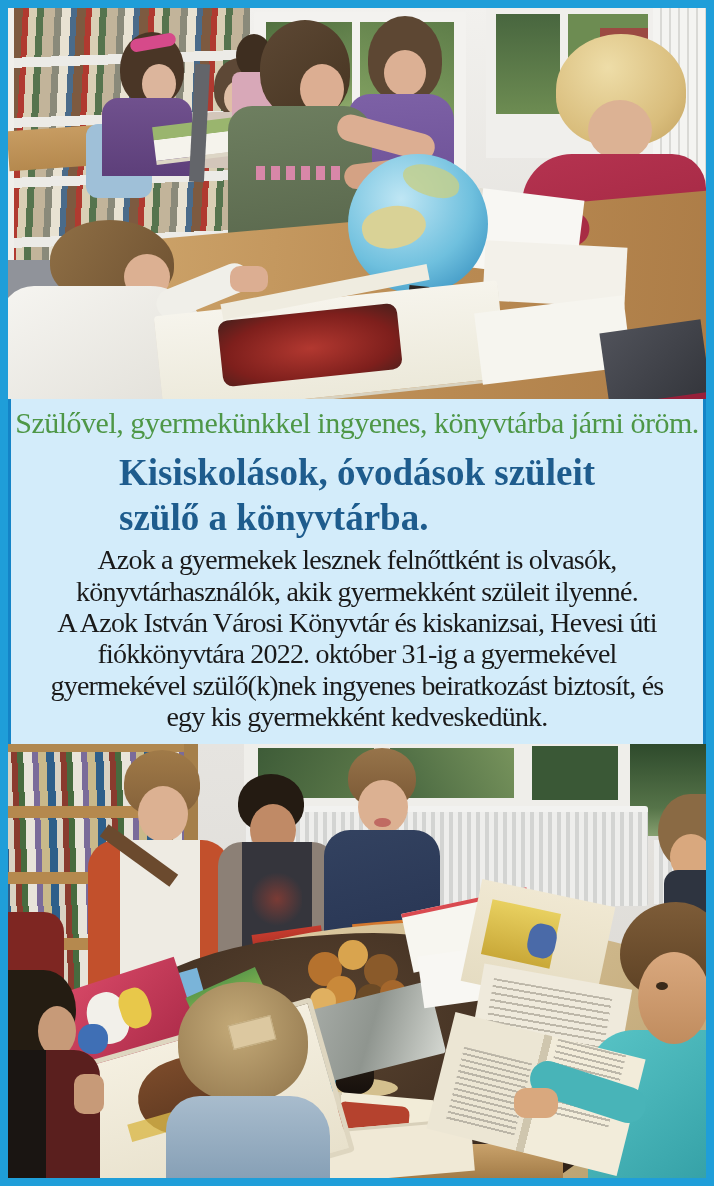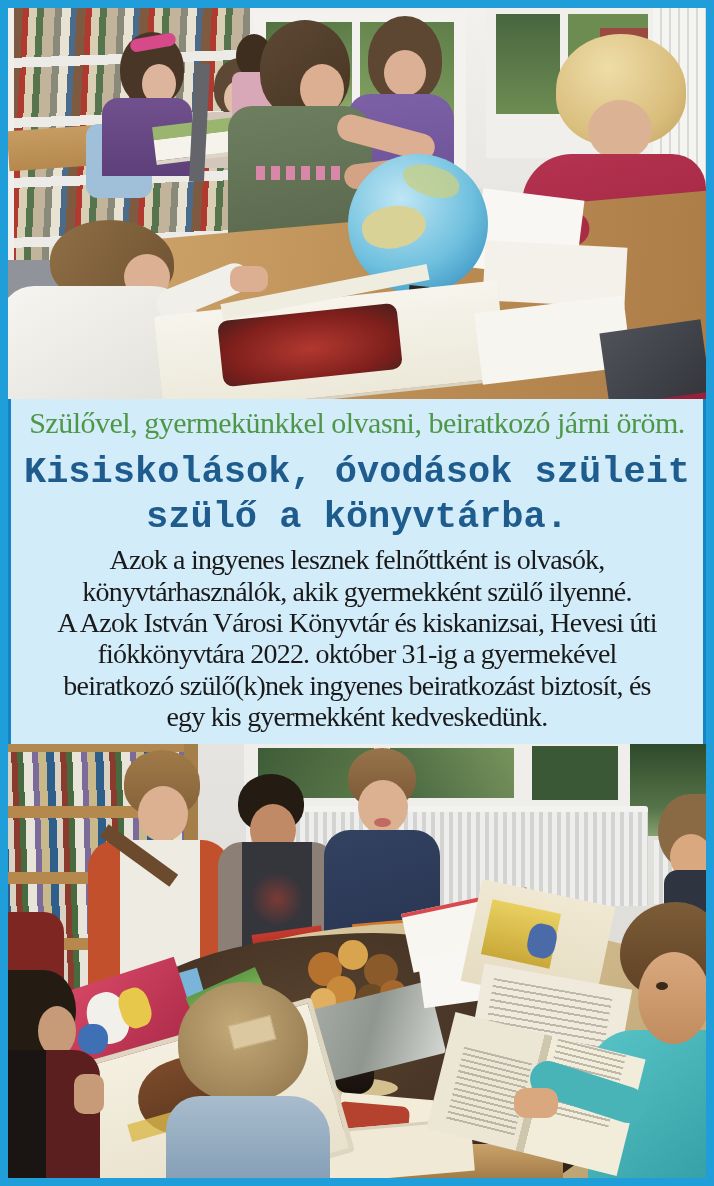--- a/index.html
+++ b/index.html
@@ -6,21 +6,21 @@
   .poster{
     position:relative;width:714px;height:1186px;box-sizing:border-box;
     border:8px solid #1f9ed9;background:#d3ecfa;overflow:hidden;
     box-shadow:inset 0 0 0 3px #1484c7;
     font-family:"Liberation Serif","DejaVu Serif",serif;
   }
   .photo{position:relative;width:698px;overflow:hidden;}
   .a{position:absolute;}
   .panel{position:relative;width:698px;height:345px;display:flex;flex-direction:column;align-items:center;padding-top:6px;box-sizing:border-box;}
   .tagline{font-size:30px;letter-spacing:-0.5px;white-space:nowrap;color:#4e9747;line-height:1.2;}
-  .headline{margin:9px 0 4px;font-size:37px;font-weight:bold;color:#1e5c8d;text-align:center;line-height:1.22;font-family:Liberation Mono, monospace;}
+  .headline{margin:9px 0 4px;font-size:37px;font-weight:bold;color:#1e5c8d;text-align:left;line-height:1.22;}
   .body-line{font-size:28px;letter-spacing:-0.8px;white-space:nowrap;color:#1a1a1a;line-height:1.12;text-align:center;}
 </style>
 </head>
 <body>
 
 <div class="poster">
 
   <div class="photo" style="height:391px;">
     <div class="a" style="left:0;top:0;right:0;bottom:0;background:linear-gradient(180deg,#f2f1ee,#e7e5e1 55%,#dcdad4);"></div>
     <div class="a" style="left:0;top:0;width:236px;height:260px;border-left:6px solid #f0efeb;transform:skewY(-2deg);transform-origin:left top;background:repeating-linear-gradient(180deg,rgba(0,0,0,0) 0 50px,#ecebe7 50px 60px),repeating-linear-gradient(93deg,#7d5a40 0 9px,#b03a30 9px 15px,#d9cfb5 15px 23px,#56744e 23px 30px,#c2b49a 30px 41px,#8a8a7a 41px 48px,#e8e2d2 48px 57px,#4a6b8a 57px 63px);"></div>
@@ -80,31 +80,31 @@
     <div class="a" style="left:146px;top:268px;width:98px;height:30px;border-radius:15px;transform:rotate(-22deg);background:#f0efe9;"></div>
     <div class="a" style="left:222px;top:258px;width:38px;height:26px;border-radius:10px;background:#dcae92;"></div>
     <div class="a" style="left:150px;top:290px;width:345px;height:98px;border-radius:4px;transform:rotate(-6deg);box-shadow:0 3px 0 #d8d2c0;background:linear-gradient(#f6f4ec,#ece9da);"></div>
     <div class="a" style="left:212px;top:304px;width:180px;height:66px;border-radius:10px;transform:rotate(-6deg);background:radial-gradient(ellipse at 50% 55%,#b23830,#7e1f1c 65%,#47201c);"></div>
     <div class="a" style="left:212px;top:276px;width:210px;height:16px;transform:rotate(-11deg);background:#efece0;"></div>
     <div class="a" style="left:470px;top:296px;width:150px;height:72px;transform:rotate(-7deg);background:#f6f5ef;"></div>
     <div class="a" style="left:596px;top:318px;width:102px;height:73px;transform:rotate(-8deg);background:linear-gradient(140deg,#50525a,#34363c);"></div>
   </div>
 
   <div class="panel">
-    <div class="tagline">Szülővel, gyermekünkkel olvasni, beiratkozó járni öröm.</div>
+    <div class="tagline">Szülővel, gyermekünkkel ingyenes, könyvtárba járni öröm.</div>
     <div class="headline">
       <span>Kisiskolások, óvodások szüleit</span><br>
       <span>szülő a könyvtárba.</span>
     </div>
     <div>
-      <div class="body-line">Azok a ingyenes lesznek felnőttként is olvasók,</div>
-      <div class="body-line">könyvtárhasználók, akik gyermekként szülő ilyenné.</div>
+      <div class="body-line">Azok a gyermekek lesznek felnőttként is olvasók,</div>
+      <div class="body-line">könyvtárhasználók, akik gyermekként szüleit ilyenné.</div>
       <div class="body-line">A Azok István Városi Könyvtár és kiskanizsai, Hevesi úti</div>
       <div class="body-line">fiókkönyvtára 2022. október 31-ig a gyermekével</div>
-      <div class="body-line">beiratkozó szülő(k)nek ingyenes beiratkozást biztosít, és</div>
+      <div class="body-line">gyermekével szülő(k)nek ingyenes beiratkozást biztosít, és</div>
       <div class="body-line">egy kis gyermekként kedveskedünk.</div>
     </div>
   </div>
 
   <div class="photo" style="height:434px;">
     <div class="a" style="left:0;top:0;right:0;bottom:0;background:linear-gradient(#e6e4e0,#dcdad5 70%);"></div>
     <div class="a" style="left:236px;top:0;width:462px;height:62px;background:#efeeea;"></div>
     <div class="a" style="left:250px;top:4px;width:116px;height:50px;background:linear-gradient(120deg,#3e5c38,#5d7a4a);"></div>
     <div class="a" style="left:382px;top:4px;width:124px;height:50px;background:linear-gradient(60deg,#46653f,#77935c);"></div>
     <div class="a" style="left:524px;top:2px;width:86px;height:54px;background:#3a5836;"></div>

